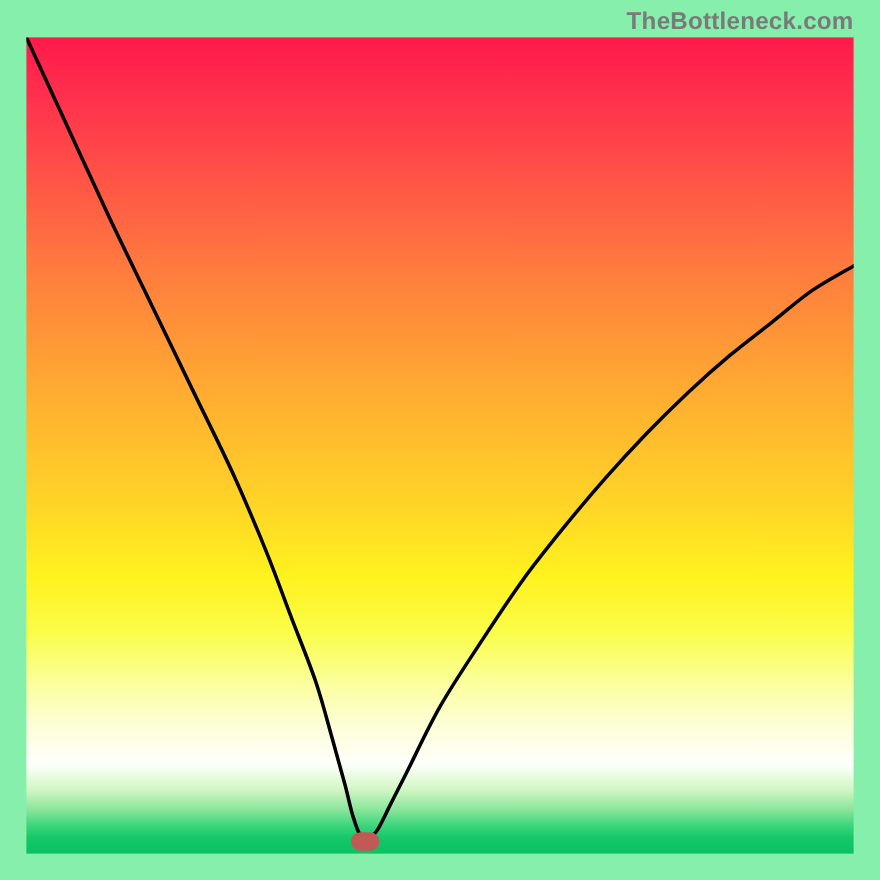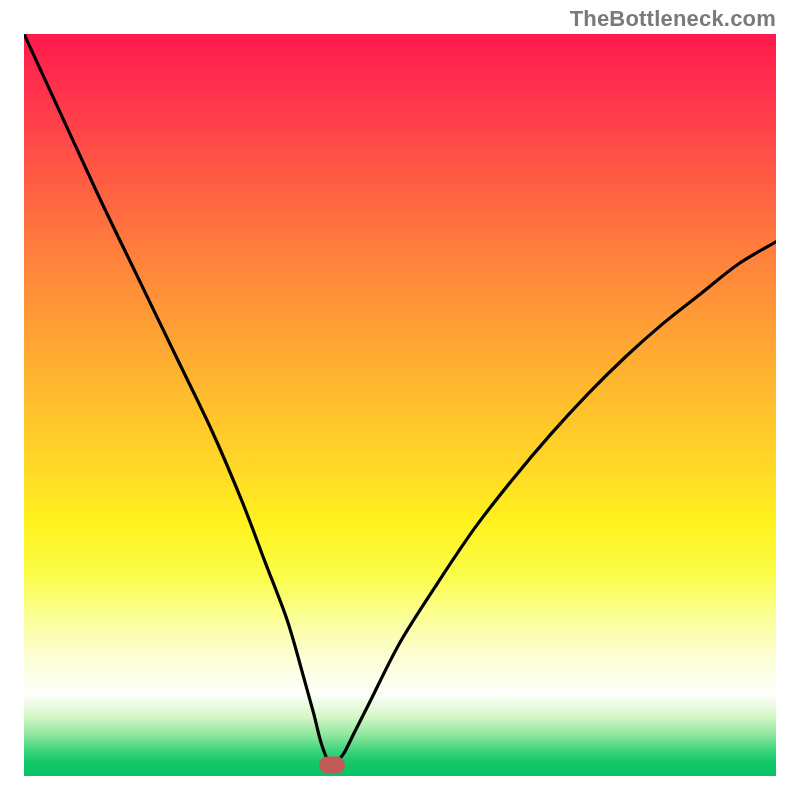--- a/index.html
+++ b/index.html
@@ -7,21 +7,21 @@
     padding: 0;
     width: 800px;
     height: 800px;
     background: #000;
     overflow: hidden;
     font-family: Arial, Helvetica, sans-serif;
   }
   .frame {
     position: absolute;
     inset: 0;
-    background: #ffffff;
+    background: #86efac;
     text-decoration: underline;
   }
   .plot {
     position: absolute;
     left: 24px;
     top: 34px;
     width: 752px;
     height: 742px;
     background: linear-gradient(
       to bottom,

